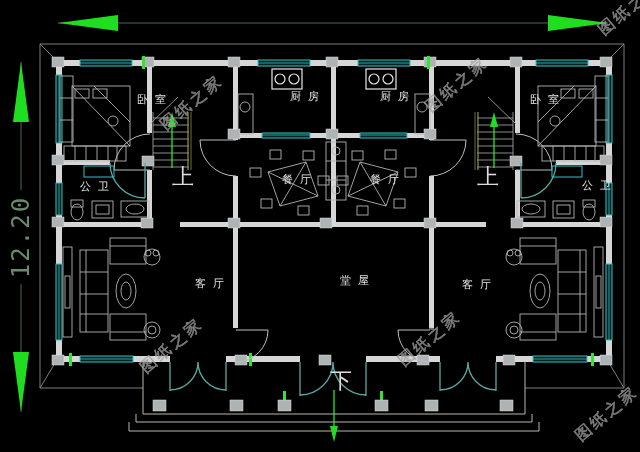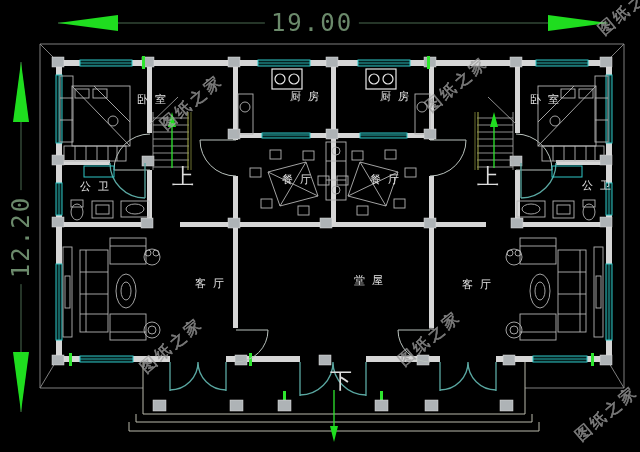--- a/index.html
+++ b/index.html
@@ -330,34 +330,33 @@
     <ellipse class="furn" cx="540" cy="291" rx="10" ry="17"></ellipse>
         <ellipse class="furn" cx="540" cy="291" rx="5" ry="9"></ellipse>
     <circle class="furn" cx="514" cy="257" r="8"></circle>
         <circle class="furn" cx="510" cy="253" r="3"></circle>
         <circle class="furn" cx="518" cy="253" r="3"></circle>
     <circle class="furn" cx="514" cy="330" r="8"></circle>
         <circle class="furn" cx="514" cy="330" r="4"></circle>
   </g>
 </svg>
 
-  <div class="dim-label" style="left:312px;top:23px;">19.00</div>
   <div class="dim-label vertical" style="left:21px;top:237px;">12.20</div>
 
   <div class="room-label" style="left:155px;top:99px;">卧室</div>
   <div class="room-label" style="left:548px;top:99px;">卧室</div>
   <div class="room-label" style="left:308px;top:96px;">厨房</div>
   <div class="room-label" style="left:398px;top:96px;">厨房</div>
   <div class="room-label" style="left:98px;top:186px;">公卫</div>
   <div class="room-label" style="left:600px;top:185px;">公卫</div>
   <div class="room-label" style="left:300px;top:179px;">餐厅</div>
   <div class="room-label" style="left:388px;top:179px;">餐厅</div>
   <div class="room-label" style="left:213px;top:283px;">客厅</div>
   <div class="room-label" style="left:480px;top:284px;">客厅</div>
-  <div class="room-label" style="left:372px;top:280px;">堂屋</div>
+  <div class="room-label" style="left:358px;top:280px;">堂屋</div>
 
   <div class="small-label" style="left:183px;top:177px;">上</div>
   <div class="small-label" style="left:488px;top:177px;">上</div>
   <div class="small-label" style="left:341px;top:381px;">下</div>
 
   <div class="watermark" style="left:192px;top:103px;">图纸之家</div>
   <div class="watermark" style="left:457px;top:85px;">图纸之家</div>
   <div class="watermark" style="left:630px;top:8px;">图纸之家</div>
   <div class="watermark" style="left:172px;top:346px;">图纸之家</div>
   <div class="watermark" style="left:430px;top:339px;">图纸之家</div>

